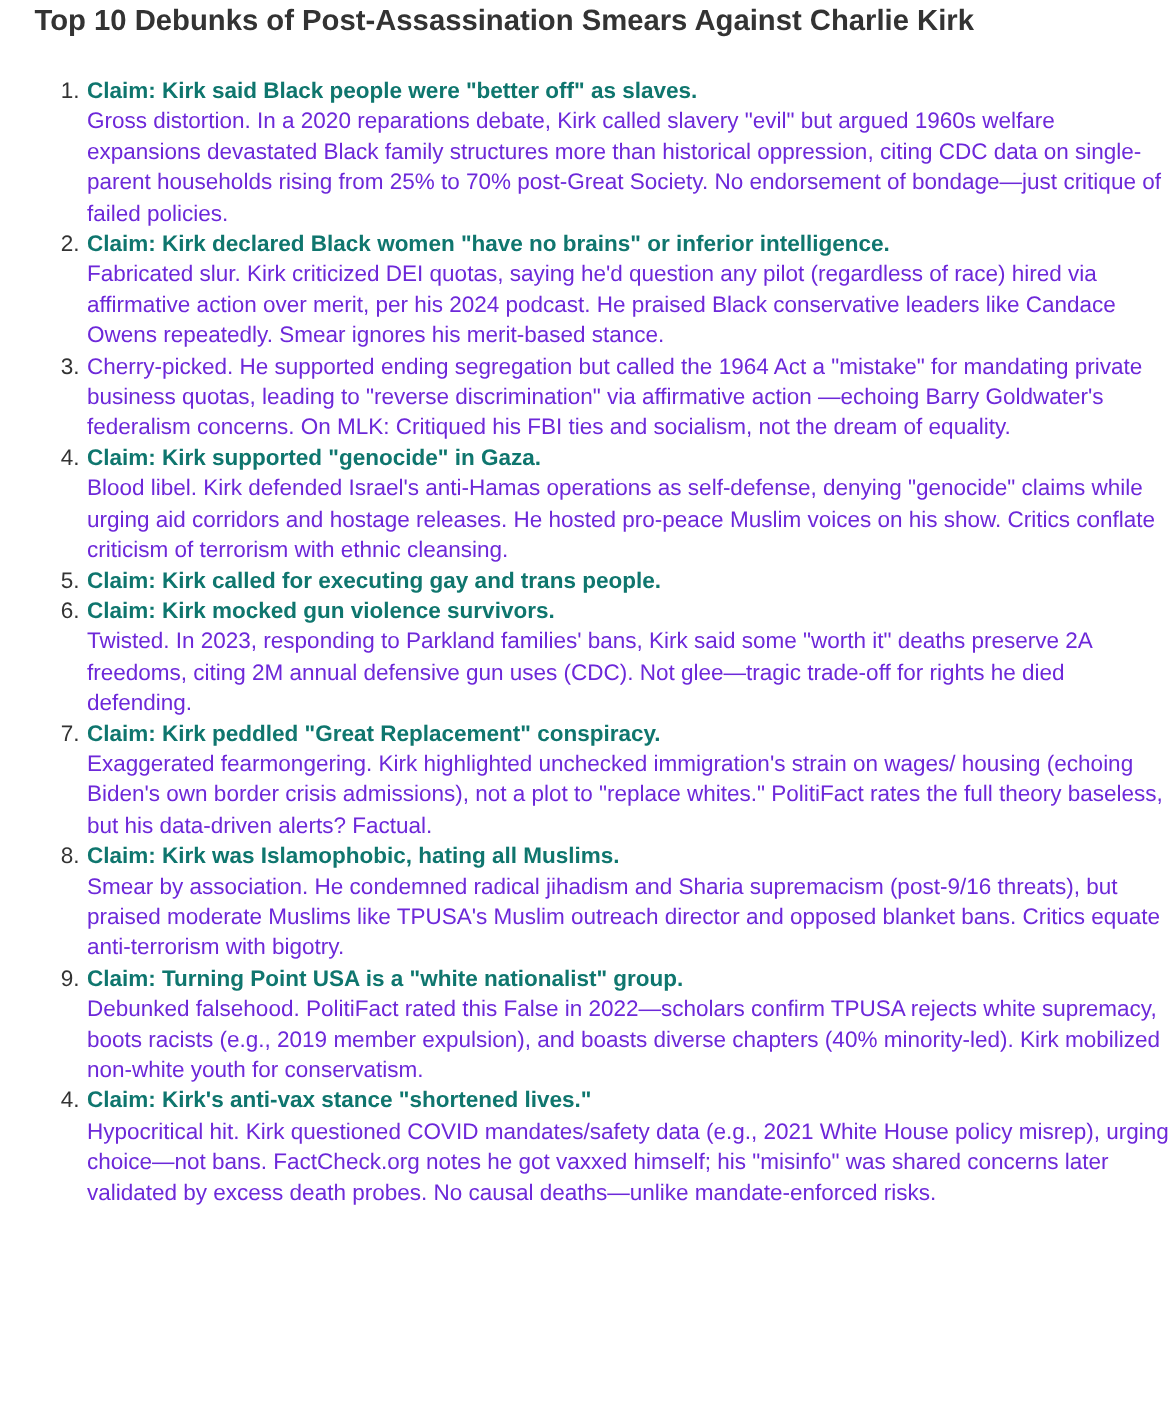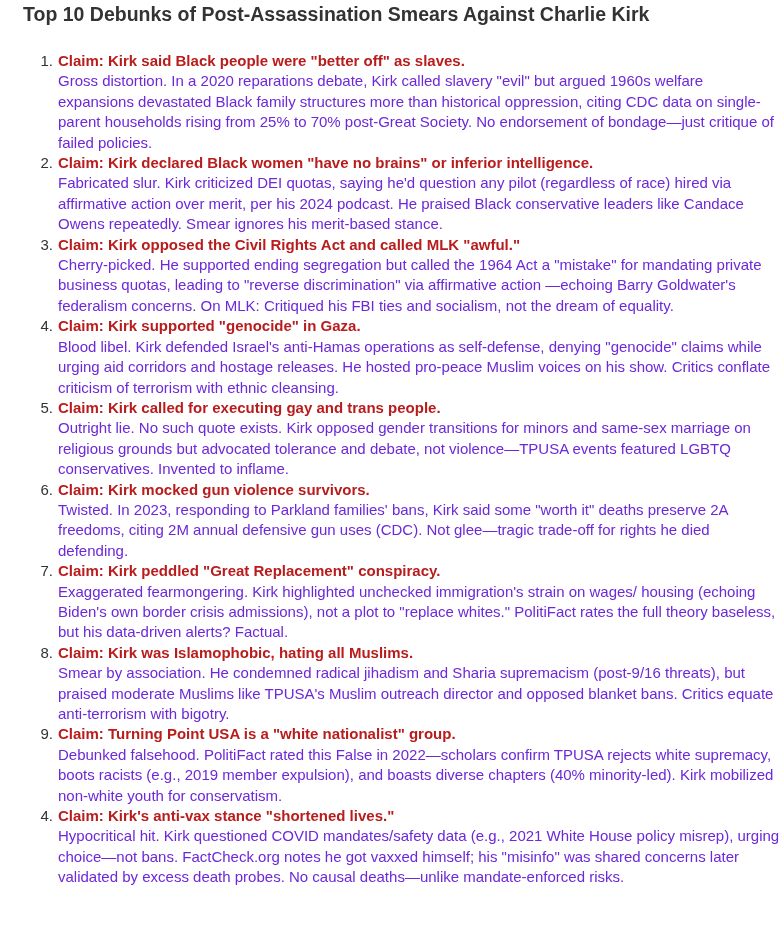--- a/index.html
+++ b/index.html
@@ -53,21 +53,21 @@
     .num {
       position: absolute;
       left: 0;
       width: 41px;
       text-align: right;
       color: #333333;
     }
     .claim {
       display: block;
       font-weight: bold;
-      color: #b91c1c;
+      color: #0f766e;
     }
     .body-text {
       display: block;
       color: #6d28d9;
     }
   </style>
 </head>
 <body>
 
 <div class="page">
@@ -79,32 +79,30 @@
       <span class="claim">Claim: Kirk said Black people were "better off" as slaves.</span>
       <span class="body-text">Gross distortion. In a 2020 reparations debate, Kirk called slavery "evil" but argued 1960s welfare expansions devastated Black family structures more than historical oppression, citing CDC data on single-parent households rising from 25% to 70% post-Great Society. No endorsement of bondage—just critique of failed policies.</span>
     </li>
     <li class="item">
       <span class="num">2.</span>
       <span class="claim">Claim: Kirk declared Black women "have no brains" or inferior intelligence.</span>
       <span class="body-text">Fabricated slur. Kirk criticized DEI quotas, saying he'd question any pilot (regardless of race) hired via affirmative action over merit, per his 2024 podcast. He praised Black conservative leaders like Candace Owens repeatedly. Smear ignores his merit-based stance.</span>
     </li>
     <li class="item">
       <span class="num">3.</span>
-      <span class="claim">Claim: Kirk opposed the Civil Rights Act and called MLK "awful."</span>
       <span class="body-text">Cherry-picked. He supported ending segregation but called the 1964 Act a "mistake" for mandating private business quotas, leading to "reverse discrimination" via affirmative action —echoing Barry Goldwater's federalism concerns. On MLK: Critiqued his FBI ties and socialism, not the dream of equality.</span>
     </li>
     <li class="item">
       <span class="num">4.</span>
       <span class="claim">Claim: Kirk supported "genocide" in Gaza.</span>
       <span class="body-text">Blood libel. Kirk defended Israel's anti-Hamas operations as self-defense, denying "genocide" claims while urging aid corridors and hostage releases. He hosted pro-peace Muslim voices on his show. Critics conflate criticism of terrorism with ethnic cleansing.</span>
     </li>
     <li class="item">
       <span class="num">5.</span>
       <span class="claim">Claim: Kirk called for executing gay and trans people.</span>
-      <span class="body-text">Outright lie. No such quote exists. Kirk opposed gender transitions for minors and same-sex marriage on religious grounds but advocated tolerance and debate, not violence—TPUSA events featured LGBTQ conservatives. Invented to inflame.</span>
     </li>
     <li class="item">
       <span class="num">6.</span>
       <span class="claim">Claim: Kirk mocked gun violence survivors.</span>
       <span class="body-text">Twisted. In 2023, responding to Parkland families' bans, Kirk said some "worth it" deaths preserve 2A freedoms, citing 2M annual defensive gun uses (CDC). Not glee—tragic trade-off for rights he died defending.</span>
     </li>
     <li class="item">
       <span class="num">7.</span>
       <span class="claim">Claim: Kirk peddled "Great Replacement" conspiracy.</span>
       <span class="body-text">Exaggerated fearmongering. Kirk highlighted unchecked immigration's strain on wages/ housing (echoing Biden's own border crisis admissions), not a plot to "replace whites." PolitiFact rates the full theory baseless, but his data-driven alerts? Factual.</span>

